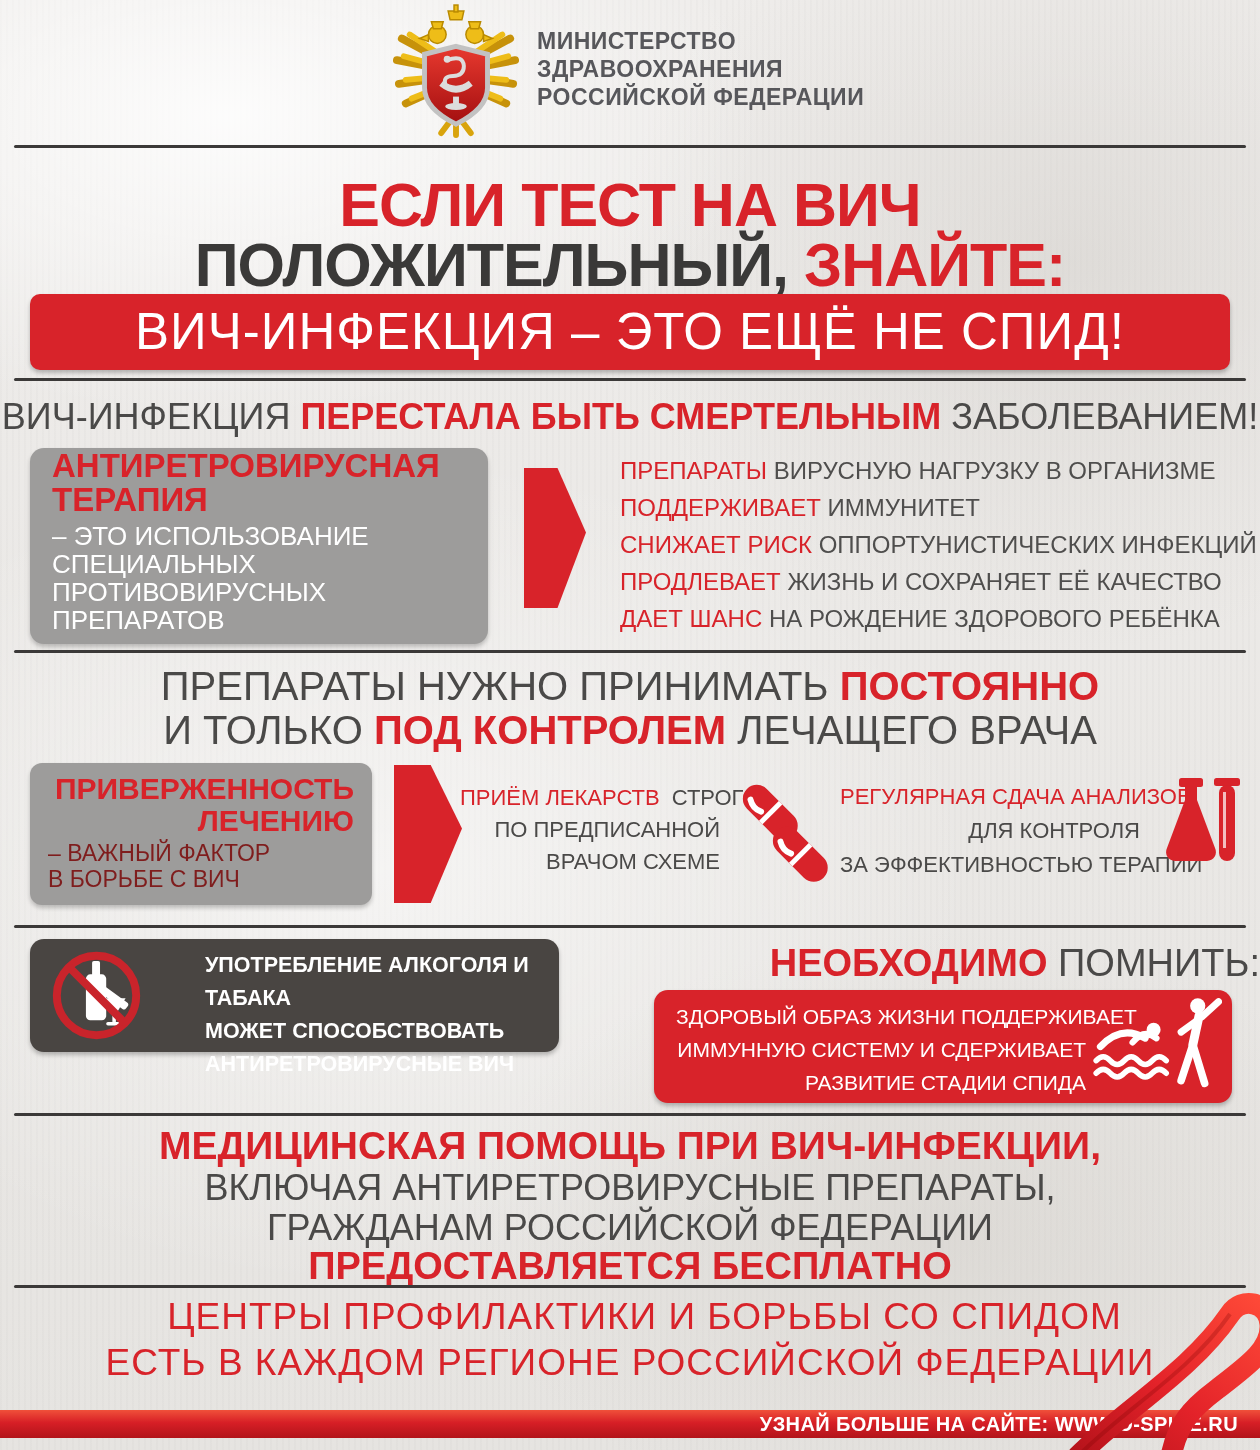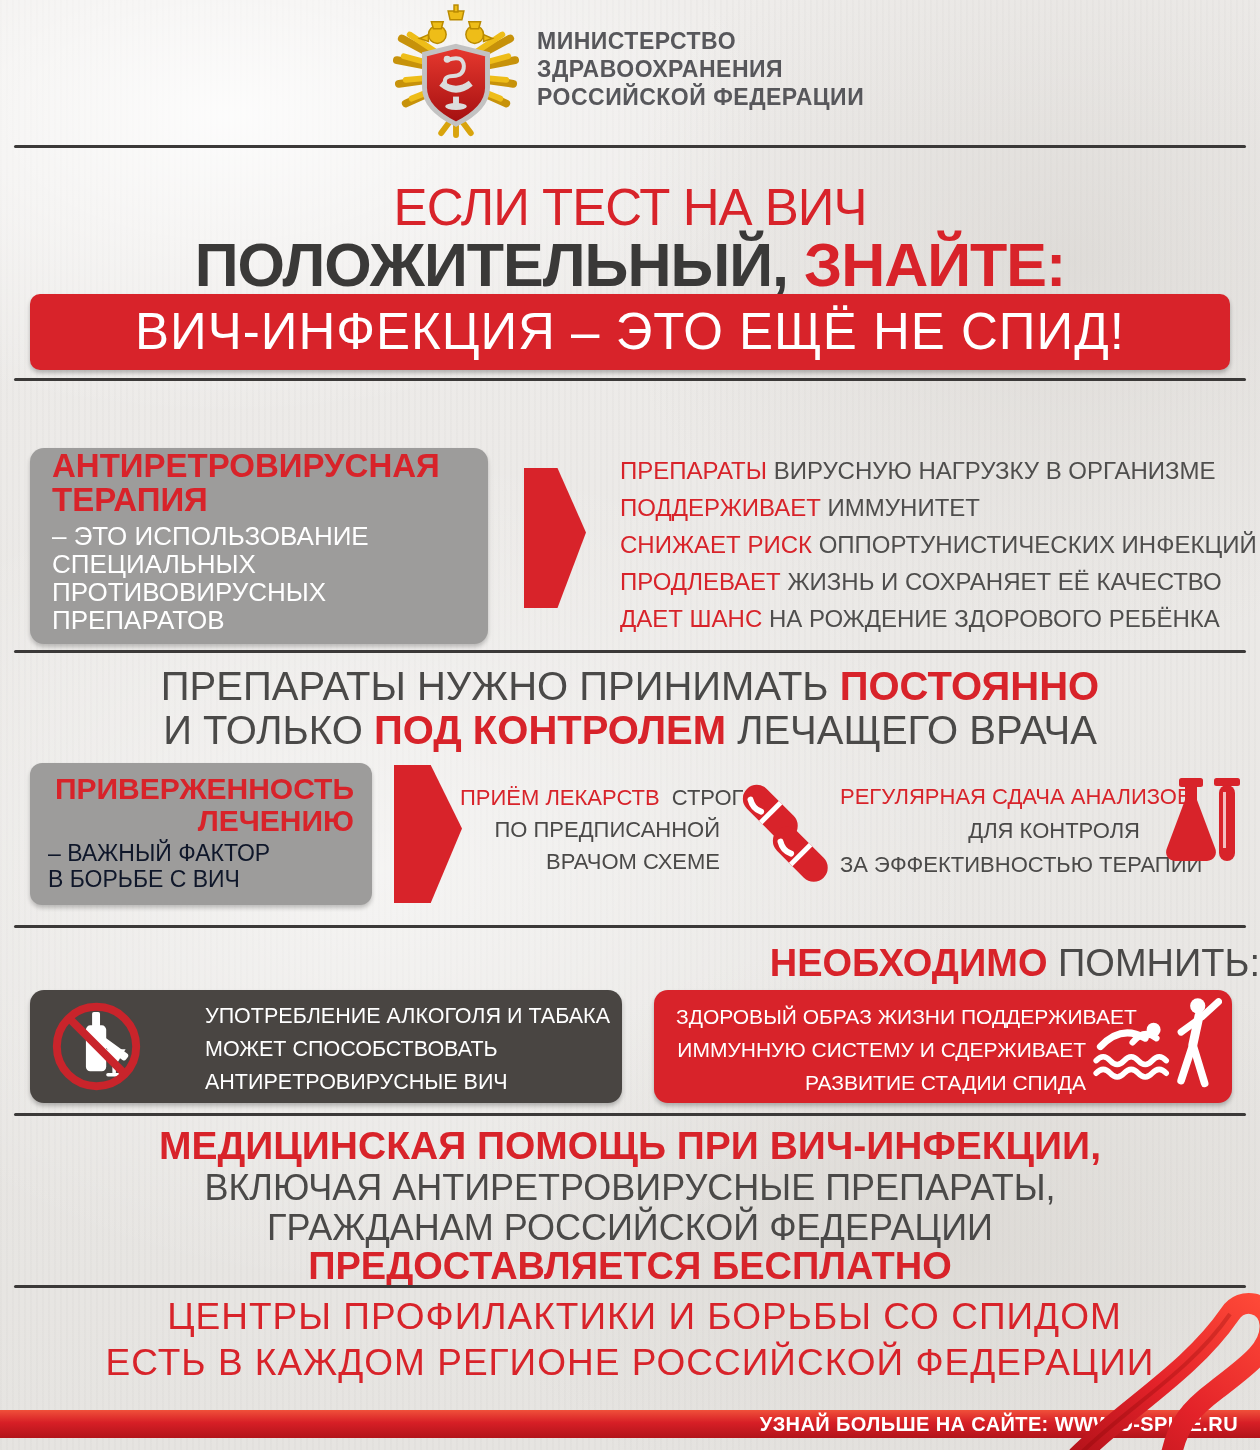--- a/index.html
+++ b/index.html
@@ -127,33 +127,36 @@
     </svg>
   </div>
   <div class="abs" style="left:537px;top:27px;font-size:23px;font-weight:700;line-height:28px;color:#57575b;letter-spacing:.5px;">
     <div>МИНИСТЕРСТВО</div>
     <div>ЗДРАВООХРАНЕНИЯ</div>
     <div>РОССИЙСКОЙ ФЕДЕРАЦИИ</div>
   </div>
 
   <div class="divider" style="top:145px;"></div>
 
-  <div class="abs center nowrap" style="top:170px;font-size:51px;font-weight:400;letter-spacing:-1px;margin-top:8px;">
+  <div class="abs center nowrap" style="top:170px;font-size:61px;font-weight:700;letter-spacing:-1px;">
     <span class="red">ЕСЛИ ТЕСТ НА ВИЧ</span>
   </div>
   <div class="abs center nowrap" style="top:230px;font-size:61px;font-weight:700;letter-spacing:-1px;color:#3a3938;">
     <span>ПОЛОЖИТЕЛЬНЫЙ, </span><span class="red">ЗНАЙТЕ:</span>
   </div>
 
   <div class="banner">
     <span>ВИЧ-ИНФЕКЦИЯ – ЭТО ЕЩЁ НЕ СПИД!</span>
   </div>
 
   <div class="divider" style="top:378px;"></div>
 
+  <div class="abs center nowrap" style="top:396px;font-size:36px;color:#4a4948;">
+    <span>ВИЧ-ИНФЕКЦИЯ </span><span class="red bold">ПЕРЕСТАЛА БЫТЬ СМЕРТЕЛЬНЫМ</span><span> ЗАБОЛЕВАНИЕМ!</span>
+  </div>
 
   <div class="graybox" style="left:30px;top:448px;width:458px;height:196px;padding:0;">
     <div style="padding:1px 22px 0 22px;">
       <div class="red bold" style="font-size:33px;line-height:34px;">АНТИРЕТРОВИРУСНАЯ ТЕРАПИЯ</div>
       <div style="margin-top:5px;font-size:26px;line-height:28px;color:#fff;">
         <div>– ЭТО ИСПОЛЬЗОВАНИЕ</div>
         <div>СПЕЦИАЛЬНЫХ</div>
         <div>ПРОТИВОВИРУСНЫХ</div>
         <div>ПРЕПАРАТОВ</div>
       </div>
@@ -175,21 +178,21 @@
   <div class="abs center nowrap" style="top:664px;font-size:40px;color:#4a4948;">
     <span>ПРЕПАРАТЫ НУЖНО ПРИНИМАТЬ </span><span class="red bold">ПОСТОЯННО</span>
   </div>
   <div class="abs center nowrap" style="top:708px;font-size:40px;color:#4a4948;">
     <span>И ТОЛЬКО </span><span class="red bold">ПОД КОНТРОЛЕМ</span><span> ЛЕЧАЩЕГО ВРАЧА</span>
   </div>
 
   <div class="graybox" style="left:30px;top:763px;width:342px;height:142px;border-radius:12px;">
     <div style="padding:10px 18px 0 18px;">
       <div class="red bold" style="font-size:30px;line-height:32px;text-align:right;">ПРИВЕРЖЕННОСТЬ ЛЕЧЕНИЮ</div>
-      <div style="margin-top:3px;font-size:23px;line-height:26px;color:#0f172a;">
+      <div style="margin-top:3px;font-size:23px;line-height:26px;color:#7f1d1d;">
         <div>– ВАЖНЫЙ ФАКТОР</div>
         <div>В БОРЬБЕ С ВИЧ</div>
       </div>
     </div>
   </div>
 
   <div class="arrow" style="left:394px;top:765px;width:68px;height:138px;"></div>
 
   <div class="abs" style="left:460px;top:782px;width:260px;text-align:right;font-size:22px;line-height:32px;color:#4a4948;">
     <div class="nowrap"><span class="red">ПРИЁМ ЛЕКАРСТВ</span><span style="margin-left:12px;">СТРОГО</span></div>
@@ -229,21 +232,21 @@
       <rect x="71" y="20" width="3" height="56" fill="#fff" opacity=".7"></rect>
     </svg>
   </div>
 
   <div class="divider" style="top:925px;"></div>
 
   <div class="abs center nowrap" style="top:942px;font-size:38px;color:#4a4948;text-align:right;">
     <span class="red bold">НЕОБХОДИМО</span><span> ПОМНИТЬ:</span>
   </div>
 
-  <div class="darkbox" style="left:30px;top:990px;width:592px;height:113px;">
+  <div class="darkbox" style="left:30px;top:939px;width:529px;height:113px;font-weight:bold;">
     <div class="abs" style="left:18px;top:8px;width:97px;height:97px;">
       <svg width="97" height="97" viewBox="0 0 110 110">
         <g fill="#fff">
           <rect x="50" y="16" width="9" height="18" rx="2"></rect>
           <rect x="43" y="31" width="23" height="52" rx="5"></rect>
           <path d="M62 58 h26 l-9 15 q-4 5 -8 0 z"></path>
           <rect x="73" y="72" width="4" height="13"></rect>
           <rect x="66" y="85" width="18" height="4" rx="2"></rect>
           <g transform="rotate(36 72 55)">
               <rect x="50" y="51" width="44" height="9" rx="3"></rect>

